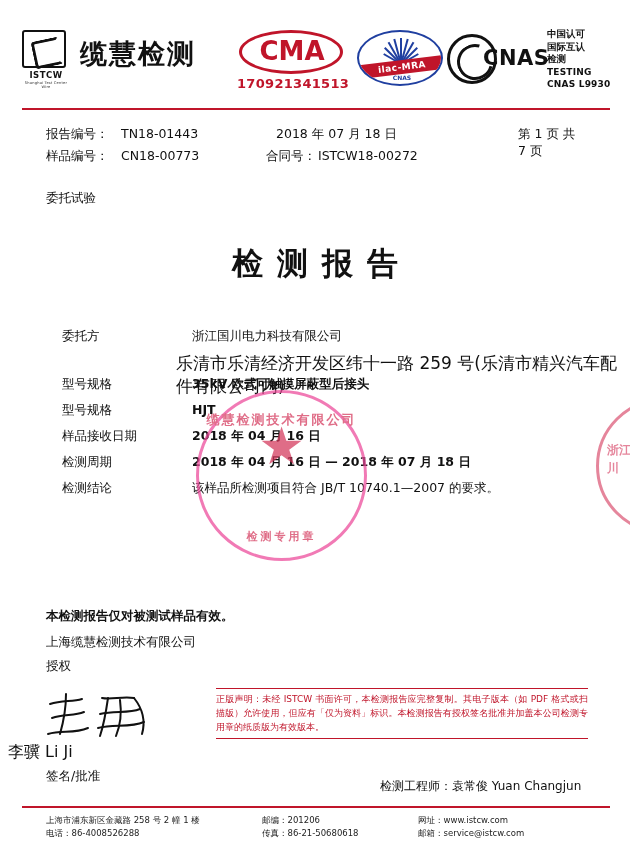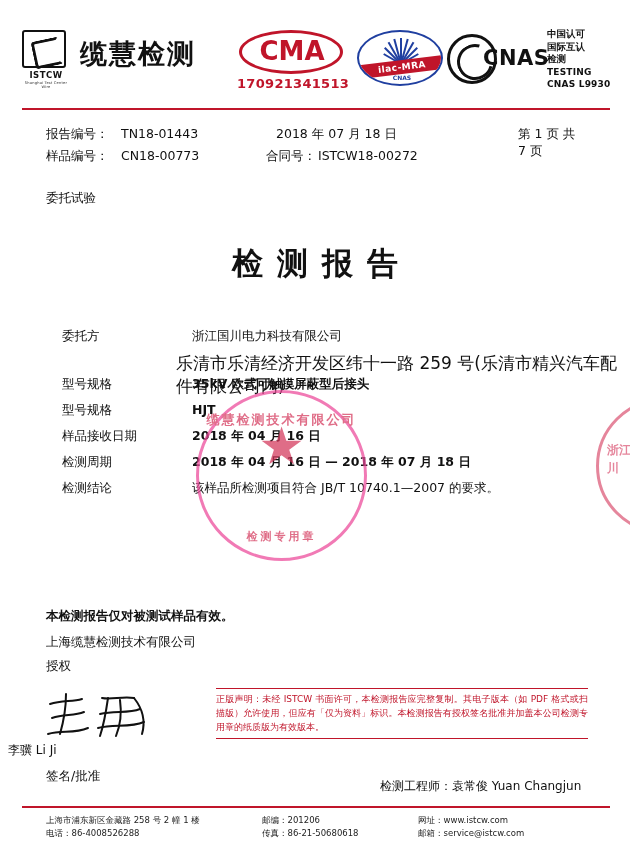--- a/index.html
+++ b/index.html
@@ -372,21 +372,21 @@
     left: 42px;
     top: 690px;
     width: 130px;
     height: 60px;
   }
   .sig-svg { position: absolute; left: 0; top: 0; }
   .sig-name {
     position: absolute;
     left: 8px;
     top: 742px;
-    font-size: 12px;
+    font-size: 16px;
   }
   .sig-label {
     position: absolute;
     left: 46px;
     top: 768px;
     font-size: 12.5px;
   }
 
   .statement {
     position: absolute;

